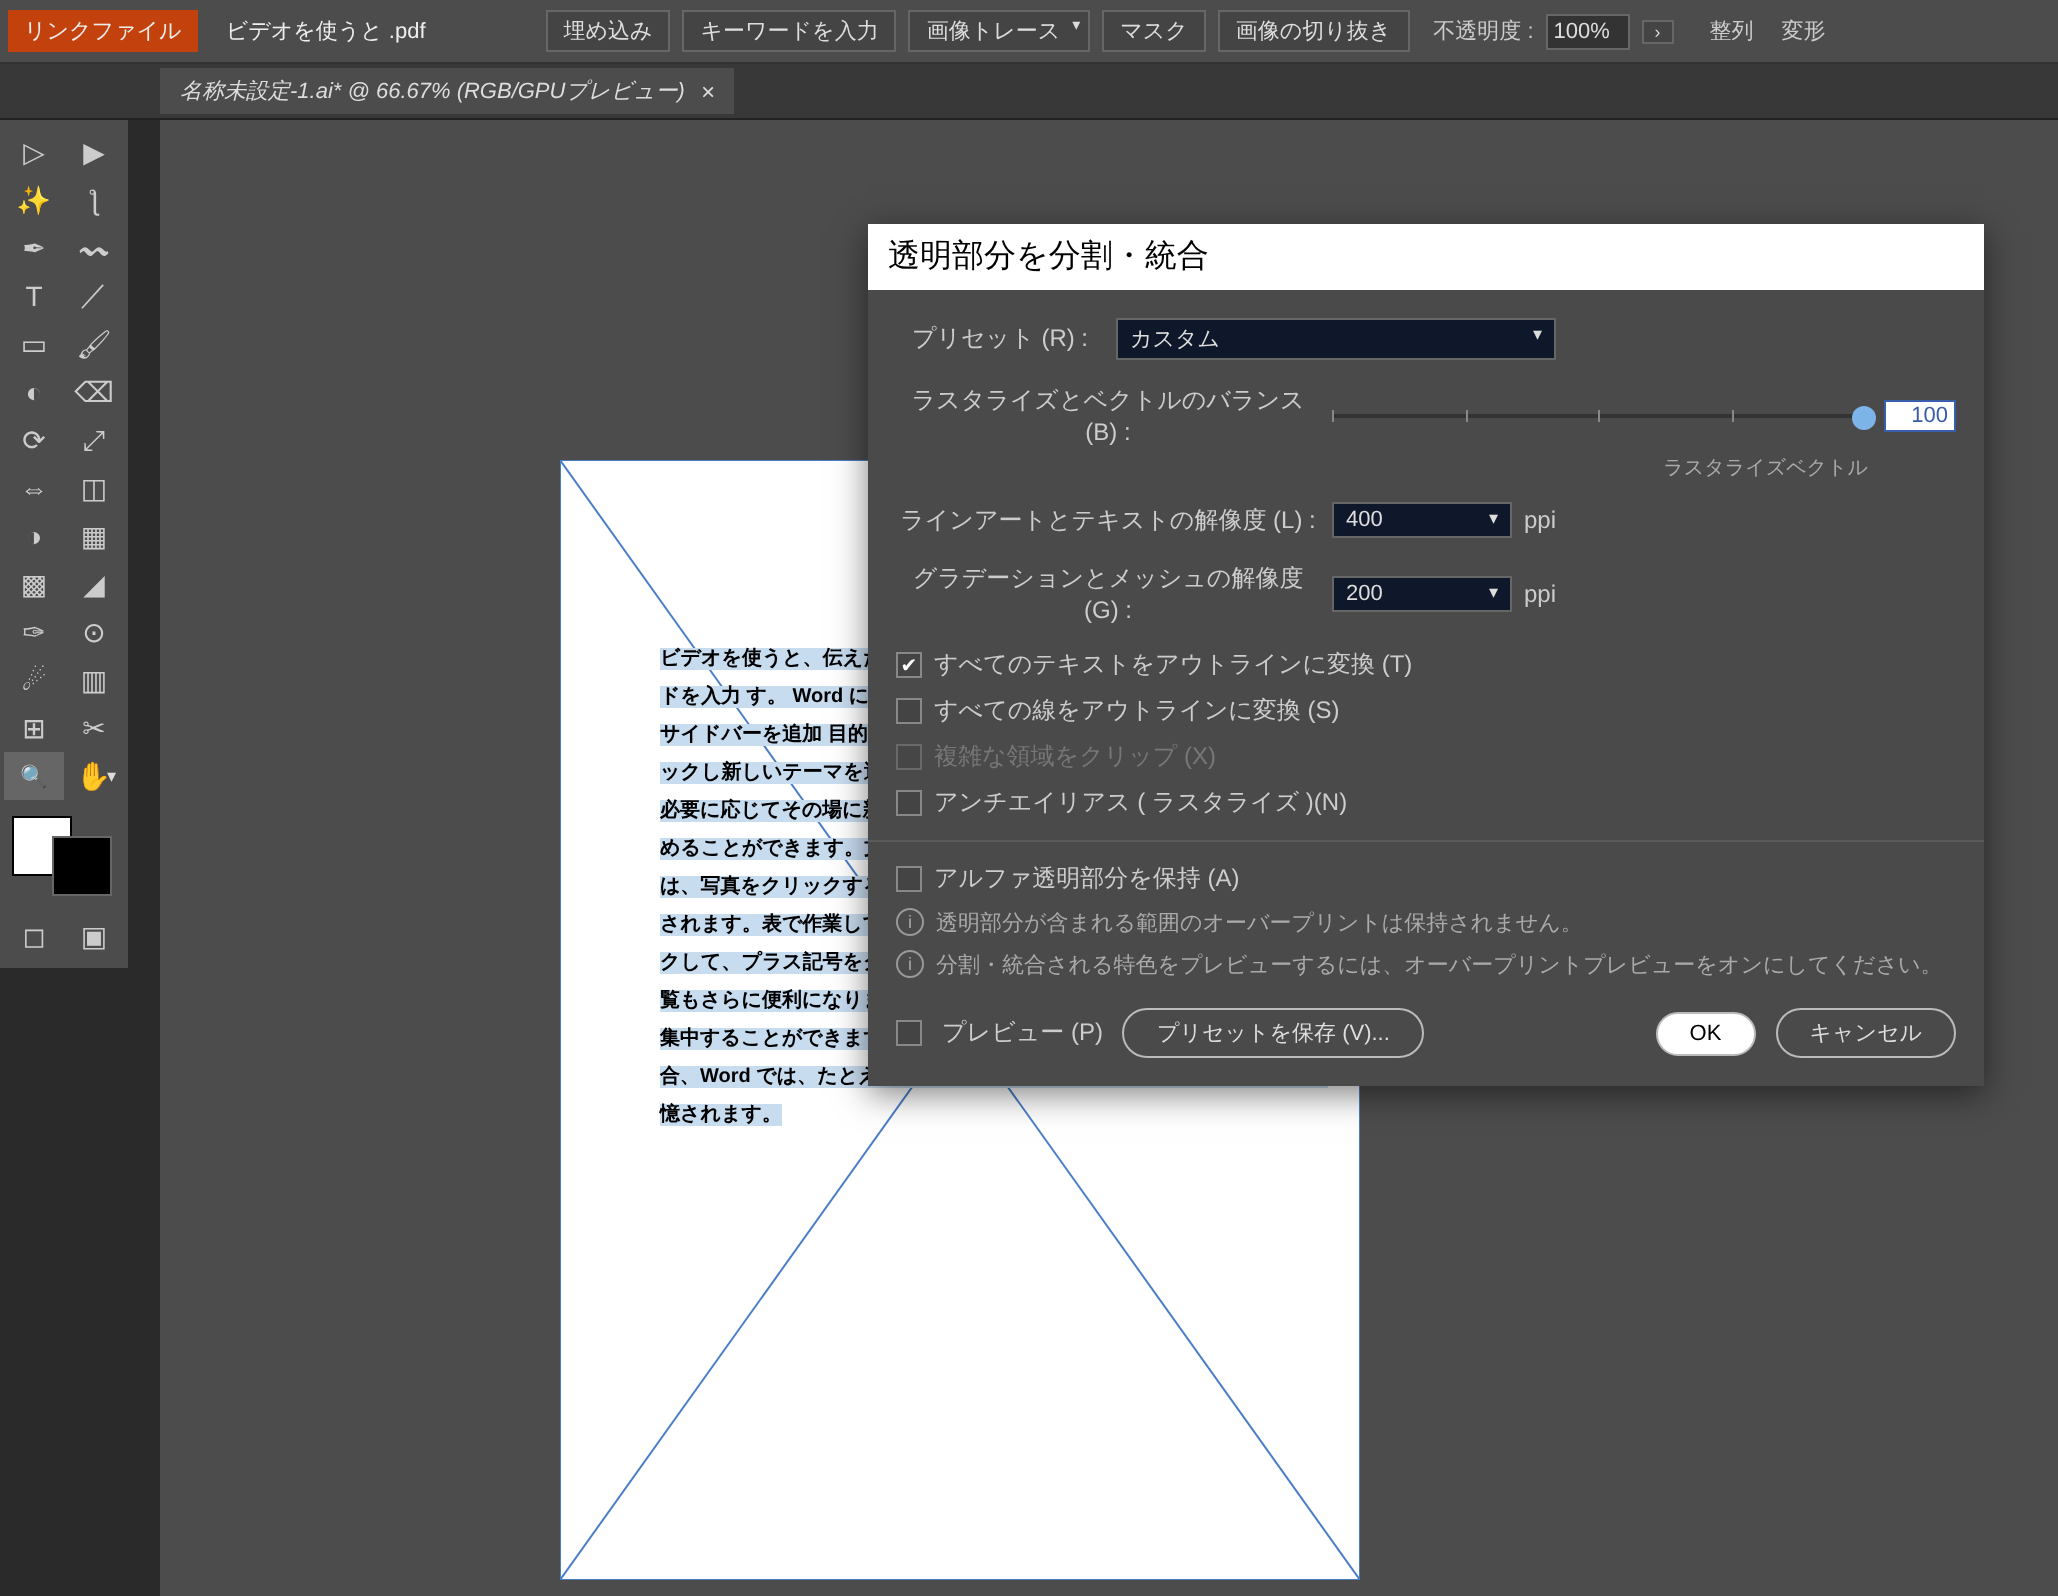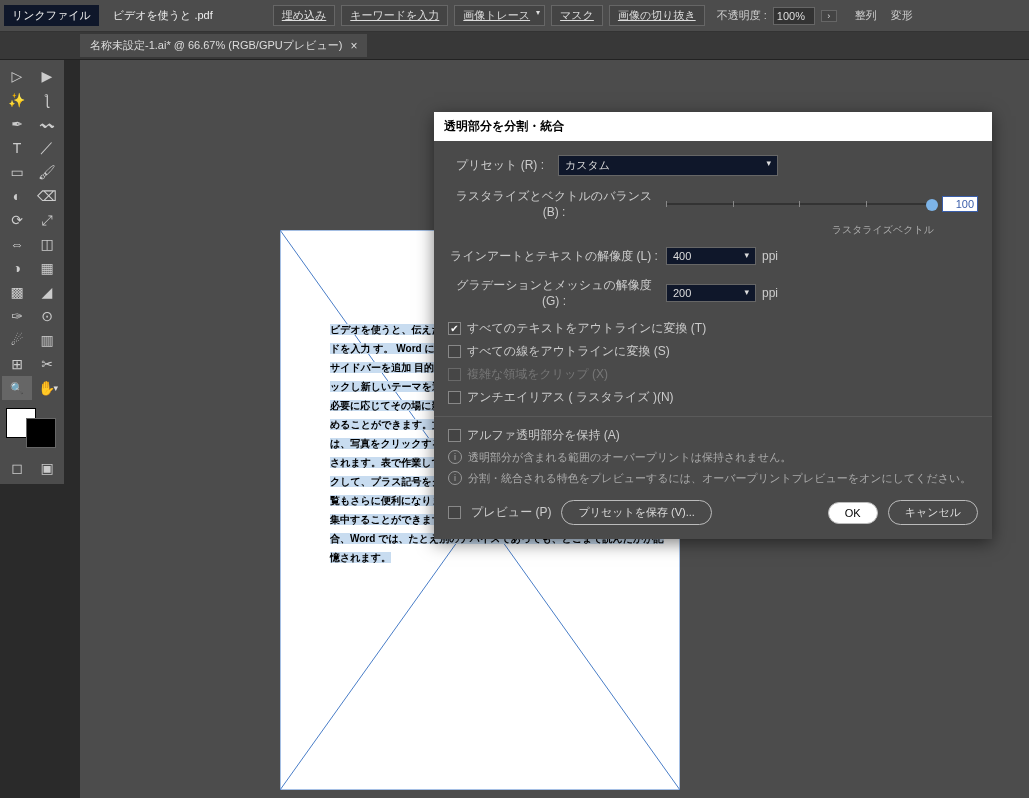--- a/index.html
+++ b/index.html
@@ -1,46 +1,46 @@
 <!DOCTYPE html>
 <html><head>
 <meta charset="utf-8">
 <style>
 * { margin:0; padding:0; box-sizing:border-box; font-family:"Meiryo","Hiragino Kaku Gothic Pro",sans-serif; }
 body { background:#2a2a2a; width:1029px; height:798px; overflow:hidden; position:relative; color:#ccc; font-size:11px; }
 
 .top-bar { height:32px; background:#4c4c4c; display:flex; align-items:center; padding:0 4px; gap:6px; border-bottom:1px solid #333; }
-.top-link { background:#0f172a; padding:3px 8px; font-size:11px; color:#eee;text-align:right; }
+.top-link { background:#c2410c; padding:3px 8px; font-size:11px; color:#eee;text-align:right; }
 .top-file { color:#eee; font-size:11px; padding:0 8px; }
-.top-btn { background:#444; border:1px solid #666; color:#ddd; padding:2px 8px; font-size:11px; cursor:pointer;text-decoration:underline; }
+.top-btn { background:#444; border:1px solid #666; color:#ddd; padding:2px 8px; font-size:11px; cursor:pointer; }
 .dd { padding-right:14px; position:relative; }
 .dd::after { content:"▾"; position:absolute; right:4px; font-size:8px; }
 .opacity-field { background:#333; border:1px solid #666; color:#ddd; width:42px; padding:2px 3px; font-size:11px; }
 .arrow-btn { background:#444; border:1px solid #666; color:#ddd; width:16px; font-size:9px; text-align:center; }
 
-.tab-bar { height:28px; background:#383838; display:flex; align-items:center; padding-left:80px; border-bottom:1px solid #222; }
+.tab-bar { height:28px; background:#383838; display:flex; align-items:center; padding-left:80px; border-bottom:1px solid #222;font-style:italic; }
 .tab { background:#4c4c4c; padding:4px 10px; font-size:11px; color:#ddd; display:flex; align-items:center; gap:8px; }
 .tab-close { font-size:12px; cursor:pointer; }
 
 .tools { position:absolute; left:0; top:60px; width:64px; background:#4c4c4c; padding:4px 2px; }
 .tool-row { display:flex; }
 .tool { width:30px; height:24px; display:flex; align-items:center; justify-content:center; color:#ccc; cursor:pointer; font-size:14px; }
 .tool.sel { background:#666; }
 .swatch { margin:8px 4px; width:50px; height:40px; position:relative; }
 .sw-fill { position:absolute; top:0; left:0; width:30px; height:30px; background:#fff; border:1px solid #000; }
 .sw-stroke { position:absolute; bottom:0; right:0; width:30px; height:30px; background:#000; border:1px solid #666; }
 
 .canvas { position:absolute; left:80px; top:60px; right:0; bottom:0; background:#4c4c4c; }
 .page { position:absolute; left:200px; top:170px; width:400px; height:560px; background:#fff; }
 .page-diag { position:absolute; left:0; top:0; width:100%; height:100%; }
 .page-text { position:absolute; left:50px; top:90px; right:12px; font-size:10px; line-height:19px; color:#000; font-weight:bold; }
 .hl { background:#c8dcf0; }
 
 .dialog { position:absolute; left:434px; top:112px; width:558px; background:#4a4a4a; box-shadow:0 4px 16px rgba(0,0,0,.5); }
-.dlg-title { background:#fff; color:#000; padding:6px 10px; font-size:12px; font-weight:bold; }
+.dlg-title { background:#fff; color:#000; padding:6px 10px; font-size:16px; font-weight:normal; }
 .dlg-body { padding:14px; color:#ccc; font-size:12px; }
 .row { display:flex; align-items:center; margin-bottom:12px; }
 .lbl { text-align:center; padding-right:6px; }
 .sel { background:#0f172a; border:1px solid #666; color:#ddd; padding:2px 6px; font-size:11px; }
 .sel-wide { width:220px; position:relative; }
 .sel-narrow { width:90px; position:relative; }
 .sel::after { content:"▾"; position:absolute; right:6px; font-size:9px; }
 .slider { position:relative; height:14px; flex:1; margin-right:10px; }
 .track { position:absolute; top:6px; left:0; right:0; height:2px; background:#333; }
 .tick { position:absolute; top:4px; width:1px; height:6px; background:#888; }

